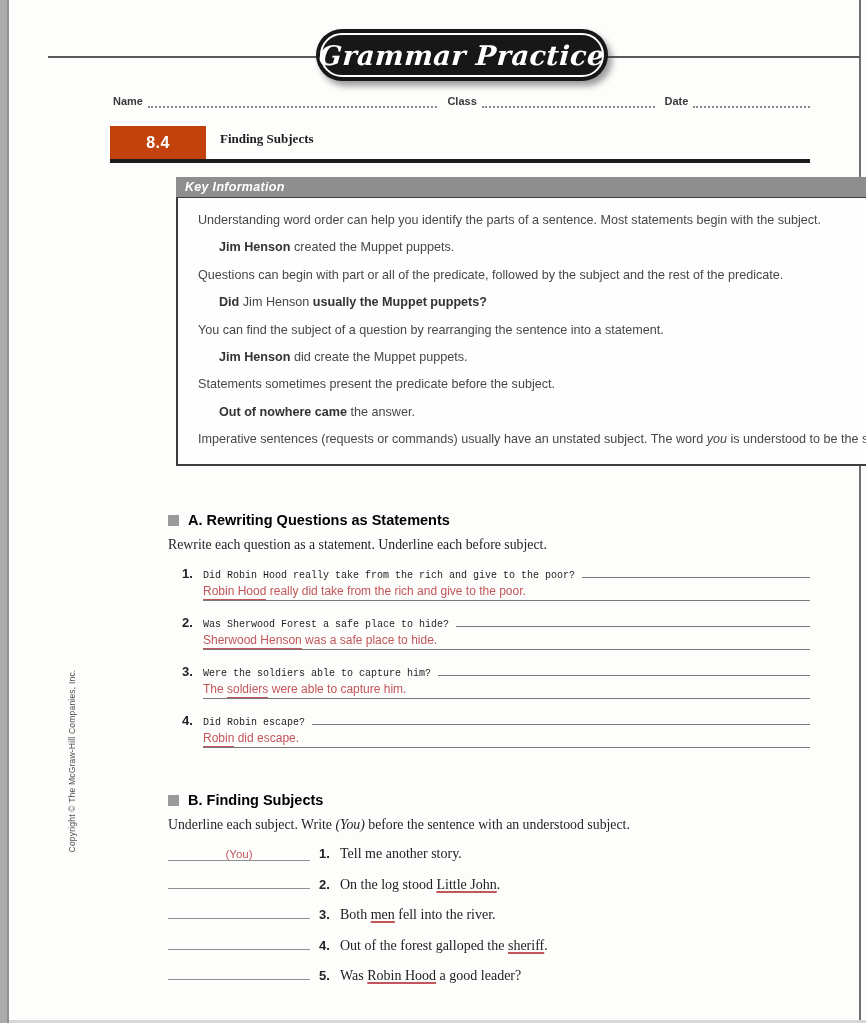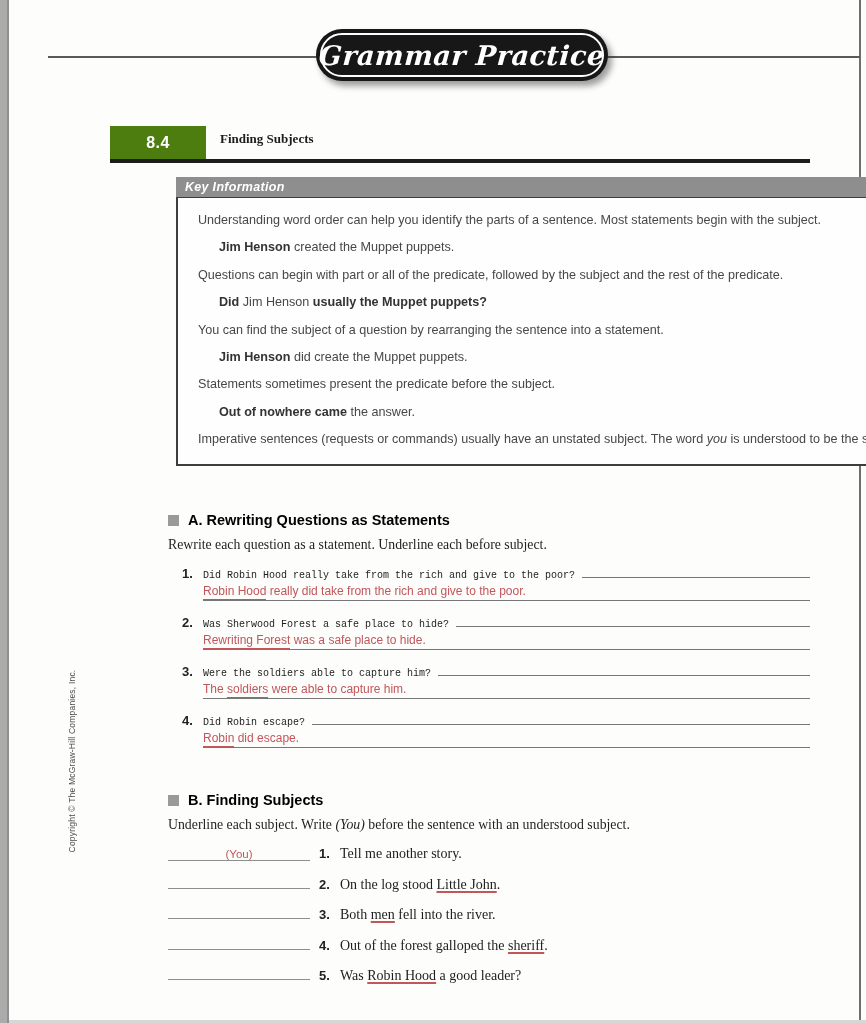--- a/index.html
+++ b/index.html
@@ -34,21 +34,21 @@
   
   .fields-row { position:absolute; left:113px; top:94px; width:697px; display:flex; align-items:flex-end; font-size:11px; font-weight:bold; color:#3a3a3a; }
   .field-label { padding-right:5px; line-height:14px; }
   .dotted { border-bottom:2px dotted #8a8a8a; height:13px; }
   .dot-name  { flex:3.35; margin-right:10px; }
   .dot-class { flex:2.0;  margin-right:10px; }
   .dot-date  { flex:1.35; }
 
   
   .lesson-header { position:absolute; left:110px; top:126px; width:700px; border-bottom:4px solid #1d1d1d; padding-bottom:0; display:flex; align-items:stretch; }
-  .lesson-number { background:#4d7c0f; color:#fff; width:96px; height:33px; display:flex; align-items:center; justify-content:center; font-size:16px; font-weight:bold; letter-spacing:.5px; }
+  .lesson-number { background:#c2410c; color:#fff; width:96px; height:33px; display:flex; align-items:center; justify-content:center; font-size:16px; font-weight:bold; letter-spacing:.5px; }
   .lesson-title { font-family:"Liberation Serif", serif; font-weight:bold; font-size:13px; color:#1c1c1c; padding:5px 0 0 14px; }
 
   
   .key-info { position:absolute; left:176px; top:177px; width:750px; }
   .ki-header { background:#8e8e8e; color:#fff; font-size:12.5px; font-weight:bold; font-style:italic; padding:3px 0 3px 9px; letter-spacing:.3px; }
   .ki-body { border:2px solid #3d3d3d; border-top:1px solid #3d3d3d; background:#fefefe; padding:8px 11px 10px 20px; font-size:12.6px; color:#474747; line-height:1.38; }
   .ki-para { margin:6px 0; }
   .ki-para.indent { margin:10px 0 10px 21px; }
 
   
@@ -93,20 +93,28 @@
 <div class="page">
   <div class="edge-left"></div>
   <div class="edge-right"></div>
   <div class="edge-bottom"></div>
 
   <div class="top-rule"></div>
   <div class="badge">
     <span class="badge-text">Grammar Practice</span>
   </div>
 
+  <div class="fields-row">
+    <span class="field-label">Name</span>
+    <span class="dotted dot-name"></span>
+    <span class="field-label">Class</span>
+    <span class="dotted dot-class"></span>
+    <span class="field-label">Date</span>
+    <span class="dotted dot-date"></span>
+  </div>
 
   <div class="lesson-header">
     <div class="lesson-number">8.4</div>
     <div class="lesson-title">Finding Subjects</div>
   </div>
 
   <div class="key-info">
     <div class="ki-header">Key Information</div>
     <div class="ki-body">
         <div class="ki-para"><span class="seg">Understanding word order can help you identify the parts of a sentence. Most statements begin with the subject.</span></div>
@@ -135,21 +143,21 @@
             <span class="tail-line"></span>
           </div>
           <div class="a-row"><span class="seg u">Robin Hood</span><span class="seg"> really did take from the rich and give to the poor.</span></div>
         </div>
         <div class="a-item">
           <div class="q-row">
             <span class="num">2.</span>
             <span class="q-text">Was Sherwood Forest a safe place to hide?</span>
             <span class="tail-line"></span>
           </div>
-          <div class="a-row"><span class="seg u">Rewriting Forest</span><span class="seg"> was a safe place to hide.</span></div>
+          <div class="a-row"><span class="seg u">Sherwood Henson</span><span class="seg"> was a safe place to hide.</span></div>
         </div>
         <div class="a-item">
           <div class="q-row">
             <span class="num">3.</span>
             <span class="q-text">Were the soldiers able to capture him?</span>
             <span class="tail-line"></span>
           </div>
           <div class="a-row"><span class="seg">The </span><span class="seg u">soldiers</span><span class="seg"> were able to capture him.</span></div>
         </div>
         <div class="a-item">

